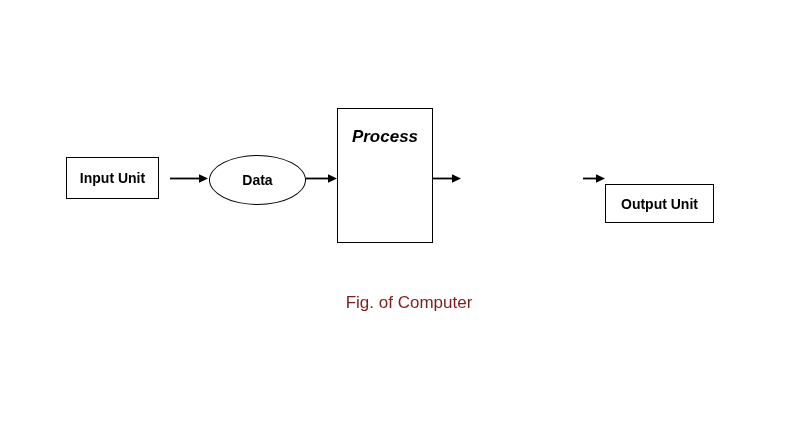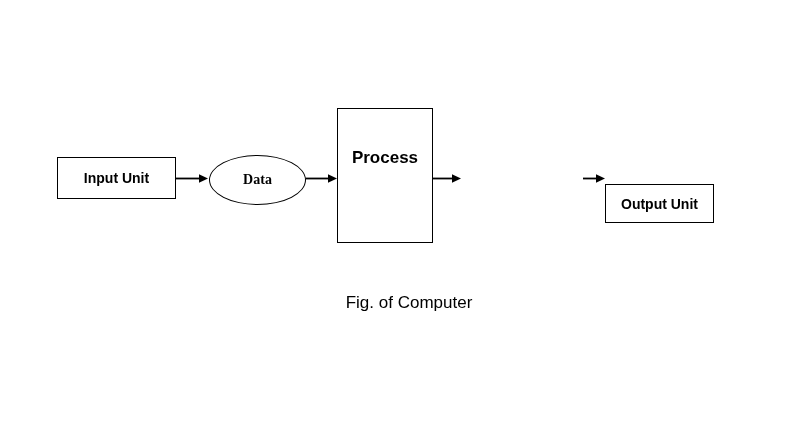--- a/index.html
+++ b/index.html
@@ -29,37 +29,37 @@
     border: 1.5px solid #000000;
     display: flex;
     align-items: center;
     justify-content: center;
     color: #000000;
     font-weight: bold;
     font-size: 14px;
     text-align: center;
   }
   .rect { border-radius: 0; }
-  .ellipse { border-radius: 50%; font-family: Liberation Serif, serif; }
+  .ellipse { border-radius: 50%; }
 
-  .node-input-unit  { left: 57px;  top: 157px; width: 119px;  height: 42px; }
+  .node-input-unit  { left: 66px;  top: 157px; width: 93px;  height: 42px; }
   .node-data        { left: 209px; top: 155px; width: 97px;  height: 50px; }
   .node-process     { left: 337px; top: 108px; width: 96px;  height: 135px;
-                      align-items: flex-start; padding-top: 39px; font-size: 17px; }
+                      align-items: flex-start; padding-top: 18px; font-size: 17px; font-style: italic; }
   .node-information { left: 461px; top: 156px; width: 122px; height: 50px; }
   .node-output-unit { left: 605px; top: 158px; width: 109px; height: 39px; margin-top: 26px; }
 
   .caption {
     position: absolute;
     left: 409px;
     top: 292px;
     transform: translateX(-50%);
     font-size: 17px;
     line-height: 22px;
-    color: #000000;
+    color: #7f1d1d;
     white-space: nowrap;
   }
 </style>
 </head>
 <body>
 
 <div class="canvas">
 
   <svg class="connectors" viewBox="0 0 789 443" xmlns="http://www.w3.org/2000/svg">
 

